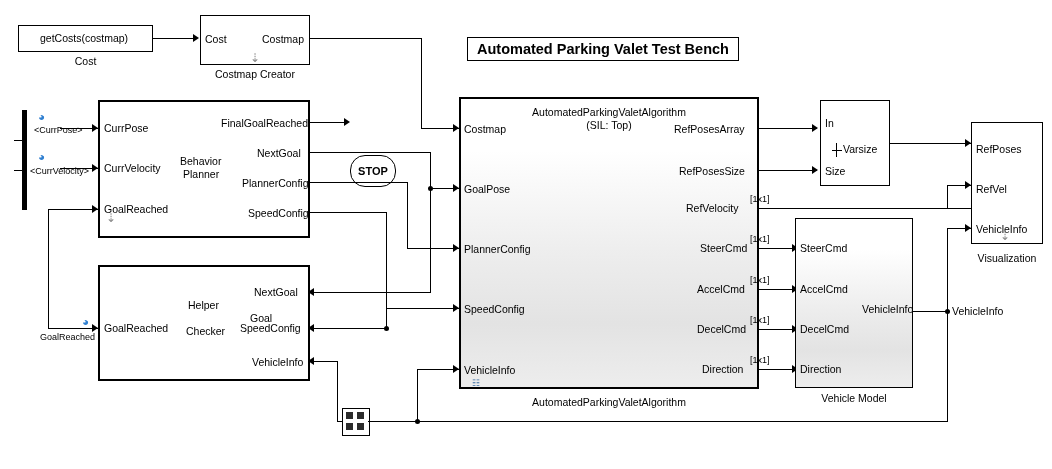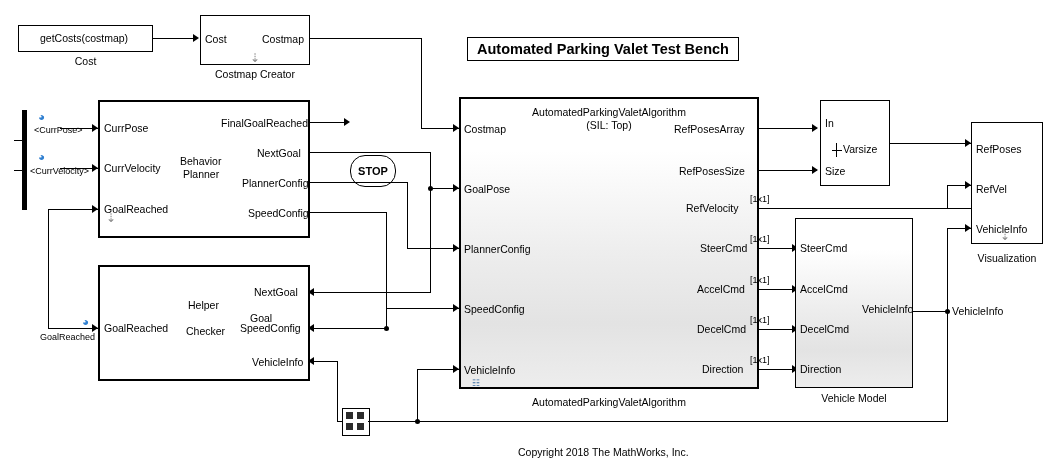--- a/index.html
+++ b/index.html
@@ -218,15 +218,14 @@
   <div class="port" style="left:862px; top:303px;">VehicleInfo</div>
   <div class="lbl c" style="left:795px; top:392px; width:118px;">Vehicle Model</div>
 
   <div class="blk" style="left:971px; top:122px; width:72px; height:122px;"></div>
   <div class="port" style="left:976px; top:143px;">RefPoses</div>
   <div class="port" style="left:976px; top:183px;">RefVel</div>
   <div class="port" style="left:976px; top:223px;">VehicleInfo</div>
   <div class="dnarrow" style="left:1000px; top:230px;">⇣</div>
   <div class="lbl c" style="left:971px; top:252px; width:72px;">Visualization</div>
 
-  <div class="copyright" style="left:518px; top:446px;">Copyright 2018 The MathWorks, Inc.</div>
 
 </div>
 
 </body></html>

